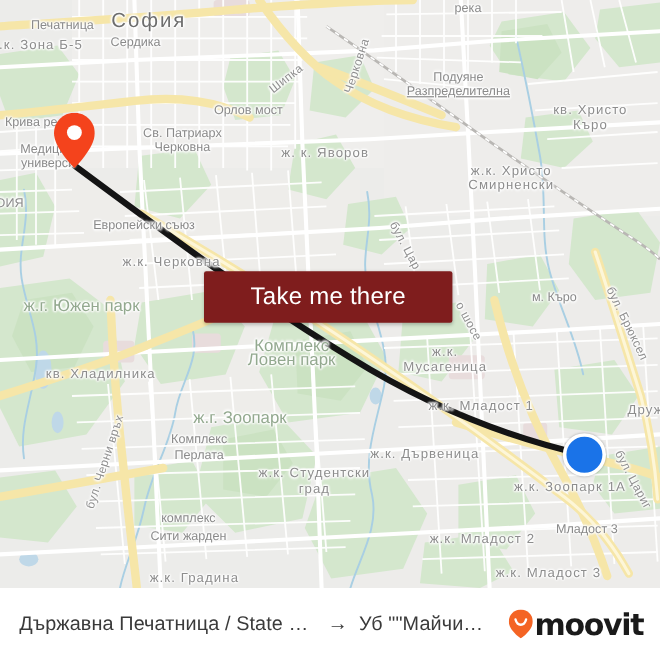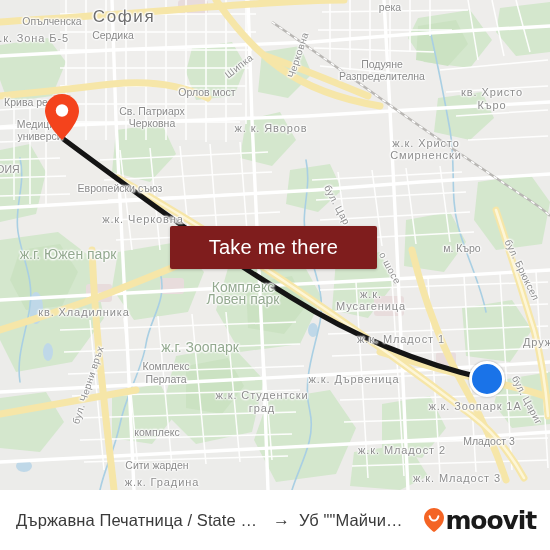--- a/index.html
+++ b/index.html
@@ -301,30 +301,30 @@
           <path d="M272 22 C310 48, 352 78, 394 108 C436 138, 478 166, 520 194 C536 204, 546 212, 550 216"></path>
         </g>
 
         <path d="M62 138 C140 196, 216 252, 292 298 C350 334, 412 362, 487 379" fill="none" stroke="#141414" stroke-width="5.2" stroke-linecap="round" stroke-linejoin="round"></path>
       </g>
     </svg>
 
     <div id="labels">
         <div class="lbl city" style="left: 124px; top: 17px;">София</div>
         <div class="lbl place" style="left: 113px; top: 36px;">Сердика</div>
-        <div class="lbl place" style="left: 52px; top: 22px;">Опълченска</div>
+        <div class="lbl place" style="left: 52px; top: 22px;">Печатница</div>
         <div class="lbl hood" style="left: 30px; top: 38px;">ж.к. Зона Б-5</div>
         <div class="lbl road" style="left: 239px; top: 66px; transform: translate(-50%, -50%) rotate(-38deg);">Шипка</div>
         <div class="lbl place" style="left: 207px; top: 93px;">Орлов мост</div>
         <div class="lbl place" style="left: 152px; top: 112px;">Св. Патриарх</div>
         <div class="lbl place" style="left: 152px; top: 124px;">Черковна</div>
         <div class="lbl place" style="left: 390px; top: 8px;">река</div>
         <div class="lbl road" style="left: 298px; top: 55px; transform: translate(-50%, -50%) rotate(-72deg);">Черковна</div>
         <div class="lbl place" style="left: 382px; top: 65px;">Подуяне</div>
-        <div class="lbl place" style="left: 382px; top: 77px;">Разпределителна</div>
+        <div class="lbl place" style="left: 382px; top: 77px; text-decoration: underline;">Разпределителна</div>
         <div class="lbl hood" style="left: 492px; top: 92px;">кв. Христо</div>
         <div class="lbl hood" style="left: 492px; top: 105px;">Къро</div>
         <div class="lbl place" style="left: 26px; top: 103px;">Кривa ре</div>
         <div class="lbl place" style="left: 36px; top: 125px;">Медици</div>
         <div class="lbl place" style="left: 40px; top: 137px;">универси</div>
         <div class="lbl hood" style="left: 271px; top: 128px;">ж. к. Яворов</div>
         <div class="lbl hood" style="left: 426px; top: 143px;">ж.к. Христо</div>
         <div class="lbl hood" style="left: 426px; top: 155px;">Смирненски</div>
         <div class="lbl place" style="left: 8px; top: 170px;">ОИЯ</div>
         <div class="lbl place" style="left: 120px; top: 189px;">Европейски съюз</div>
@@ -344,21 +344,21 @@
         <div class="lbl park" style="left: 200px; top: 348px;">ж.г. Зоопарк</div>
         <div class="lbl road" style="left: 88px; top: 385px; transform: translate(-50%, -50%) rotate(-72deg);">бул. Черни връх</div>
         <div class="lbl place" style="left: 166px; top: 367px;">Комплекс</div>
         <div class="lbl place" style="left: 166px; top: 380px;">Перлата</div>
         <div class="lbl hood" style="left: 354px; top: 379px;">ж.к. Дървеница</div>
         <div class="lbl hood" style="left: 262px; top: 395px;">ж.к. Студентски</div>
         <div class="lbl hood" style="left: 262px; top: 408px;">град</div>
         <div class="lbl hood" style="left: 475px; top: 406px;">ж.к. Зоопарк 1А</div>
         <div class="lbl road" style="left: 527px; top: 400px; transform: translate(-50%, -50%) rotate(62deg);">бул. Цариг</div>
         <div class="lbl place" style="left: 157px; top: 433px;">комплекс</div>
-        <div class="lbl place" style="left: 157px; top: 466px;">Сити жарден</div>
+        <div class="lbl place" style="left: 157px; top: 448px;">Сити жарден</div>
         <div class="lbl place" style="left: 489px; top: 442px;">Младост 3</div>
         <div class="lbl hood" style="left: 402px; top: 450px;">ж.к. Младост 2</div>
         <div class="lbl hood" style="left: 457px; top: 478px;">ж.к. Младост 3</div>
         <div class="lbl hood" style="left: 162px; top: 482px;">ж.к. Градина</div>
       </div>
 
     <div id="origin-pin" style="left: 62px; top: 140px;">
       <svg viewBox="0 0 34 46" xmlns="http://www.w3.org/2000/svg">
         <path d="M17 0 C7.6 0 0 7.6 0 17 C0 29.4 17 46 17 46 C17 46 34 29.4 34 17 C34 7.6 26.4 0 17 0 Z" fill="#f4431c"></path>
         <circle cx="17" cy="16.5" r="6.2" fill="#ffffff"></circle>

